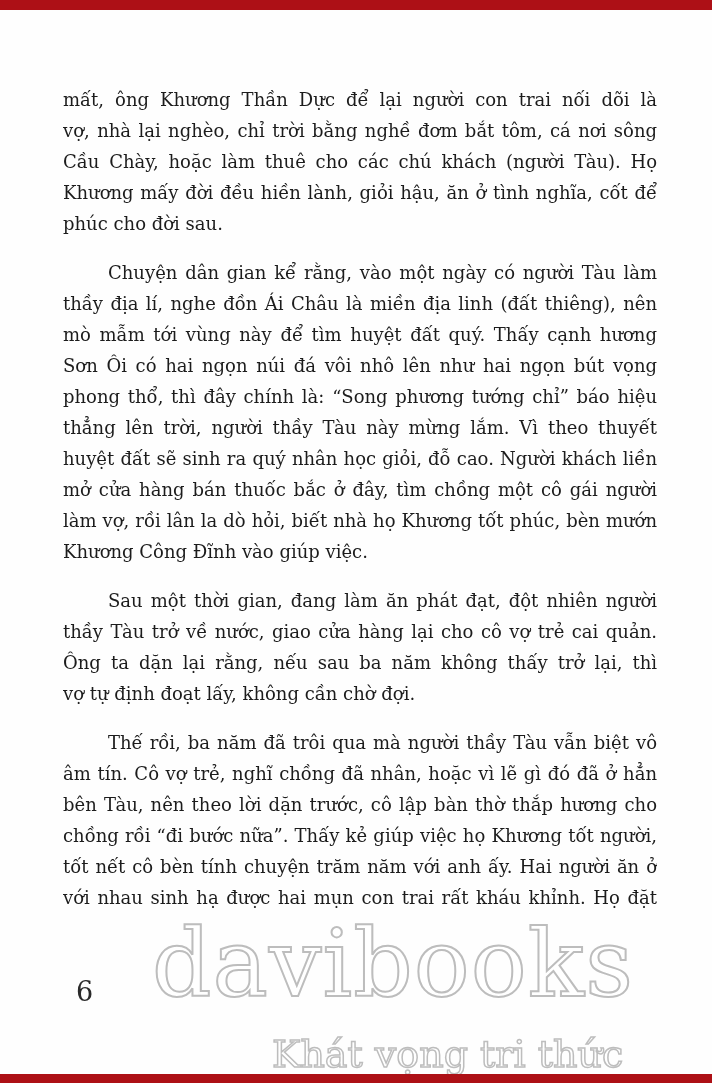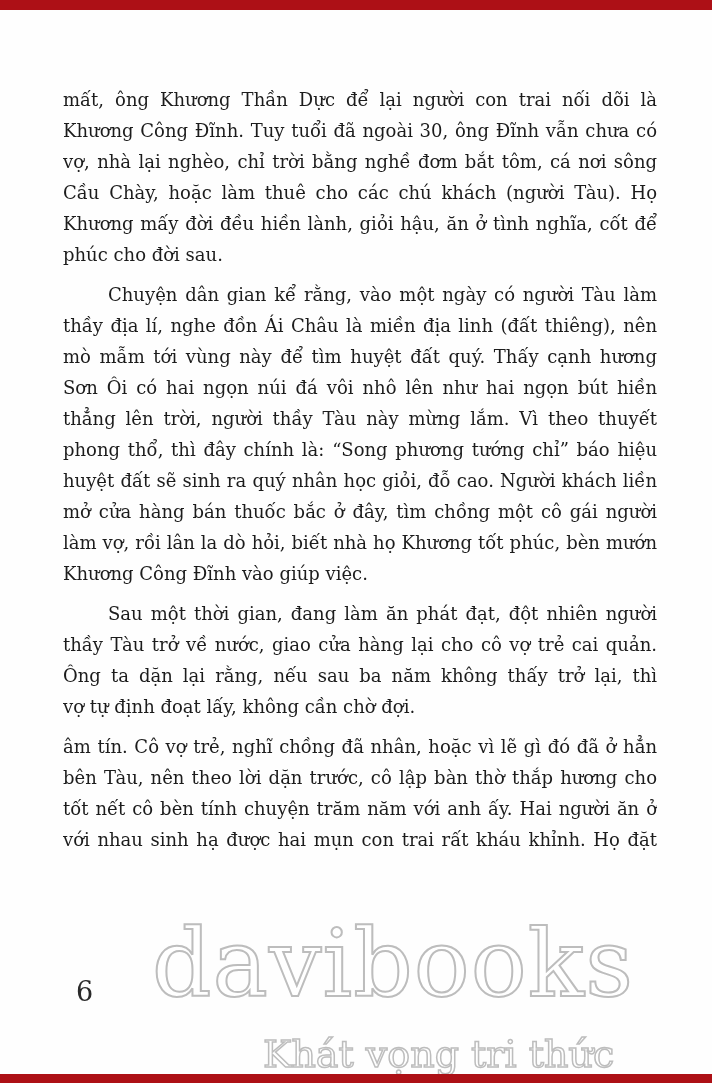--- a/index.html
+++ b/index.html
@@ -25,21 +25,21 @@
   
   .body-text {
     position: absolute;
     left: 63px; top: 84px; width: 594px;
     color: var(--ink, #1c1c1c);
     font-size: 18px;
     line-height: 31px;
     text-align: justify;
   }
   .para { margin: 0 0 0 0; }
-  .para + .para { margin-top: 9px; }
+  .para + .para { margin-top: 18px; }
   .line {
     text-align: justify;
     text-align-last: justify;
     overflow: hidden;
     white-space: normal;
     height: 31px;
   }
   .line.flush { text-align-last: left; }
   .line.indent { text-indent: 45px; }
 
@@ -55,64 +55,65 @@
     left: 152px; top: 914px;
     font-size: 93px;
     line-height: 100px;
     color: #ffffff;
     -webkit-text-stroke: 2px var(--wm-gray, #bdbdbd);
     letter-spacing: 1px;
     white-space: nowrap;
   }
   .wm2 {
     position: absolute;
-    left: 263px; top: 1032px;
+    left: 272px; top: 1032px;
     font-size: 38px;
     line-height: 44px;
     color: #ffffff;
     -webkit-text-stroke: 1.5px var(--wm-gray, #bdbdbd);
     white-space: nowrap;
   }
 </style>
 </head>
 <body>
 
 <div class="page">
   <div class="edge top"></div>
 
   <main class="body-text" id="text-root">
       <div class="para">
         <div class="line">mất, ông Khương Thần Dực để lại người con trai nối dõi là</div>
-        <div class="line">Khương Công Đĩnh. Tuy tuổi đã ngoài 30, ông Đĩnh vẫn chưa có</div>
         <div class="line">vợ, nhà lại nghèo, chỉ trời bằng nghề đơm bắt tôm, cá nơi sông</div>
         <div class="line">Cầu Chày, hoặc làm thuê cho các chú khách (người Tàu). Họ</div>
         <div class="line">Khương mấy đời đều hiền lành, giỏi hậu, ăn ở tình nghĩa, cốt để</div>
         <div class="line flush">phúc cho đời sau.</div>
       </div>
       <div class="para">
         <div class="line indent">Chuyện dân gian kể rằng, vào một ngày có người Tàu làm</div>
         <div class="line">thầy địa lí, nghe đồn Ái Châu là miền địa linh (đất thiêng), nên</div>
         <div class="line">mò mẫm tới vùng này để tìm huyệt đất quý. Thấy cạnh hương</div>
-        <div class="line">Sơn Ôi có hai ngọn núi đá vôi nhô lên như hai ngọn bút hiền</div>
+        <div class="line">Sơn Ôi có hai ngọn núi đá vôi nhô lên như hai ngọn bút vọng</div>
+        <div class="line">phong thổ, thì đây chính là: “Song phương tướng chỉ” báo hiệu</div>
         <div class="line">thẳng lên trời, người thầy Tàu này mừng lắm. Vì theo thuyết</div>
-        <div class="line">phong thổ, thì đây chính là: “Song phương tướng chỉ” báo hiệu</div>
         <div class="line">huyệt đất sẽ sinh ra quý nhân học giỏi, đỗ cao. Người khách liền</div>
         <div class="line">mở cửa hàng bán thuốc bắc ở đây, tìm chồng một cô gái người Việt</div>
         <div class="line">làm vợ, rồi lân la dò hỏi, biết nhà họ Khương tốt phúc, bèn mướn</div>
         <div class="line flush">Khương Công Đĩnh vào giúp việc.</div>
       </div>
       <div class="para">
         <div class="line indent">Sau một thời gian, đang làm ăn phát đạt, đột nhiên người</div>
         <div class="line">thầy Tàu trở về nước, giao cửa hàng lại cho cô vợ trẻ cai quản.</div>
         <div class="line">Ông ta dặn lại rằng, nếu sau ba năm không thấy trở lại, thì người</div>
         <div class="line flush">vợ tự định đoạt lấy, không cần chờ đợi.</div>
       </div>
       <div class="para">
+        <div class="line indent">Thế rồi, ba năm đã trôi qua mà người thầy Tàu vẫn biệt vô</div>
         <div class="line">âm tín. Cô vợ trẻ, nghĩ chồng đã nhân, hoặc vì lẽ gì đó đã ở hẳn</div>
         <div class="line">bên Tàu, nên theo lời dặn trước, cô lập bàn thờ thắp hương cho</div>
+        <div class="line">chồng rồi “đi bước nữa”. Thấy kẻ giúp việc họ Khương tốt người,</div>
         <div class="line">tốt nết cô bèn tính chuyện trăm năm với anh ấy. Hai người ăn ở</div>
         <div class="line">với nhau sinh hạ được hai mụn con trai rất kháu khỉnh. Họ đặt</div>
       </div>
     </main>
 
   <span class="pageno">6</span>
   <div class="wm1">davibooks</div>
   <div class="wm2">Khát vọng tri thức</div>
 
   <div class="edge bottom"></div>

